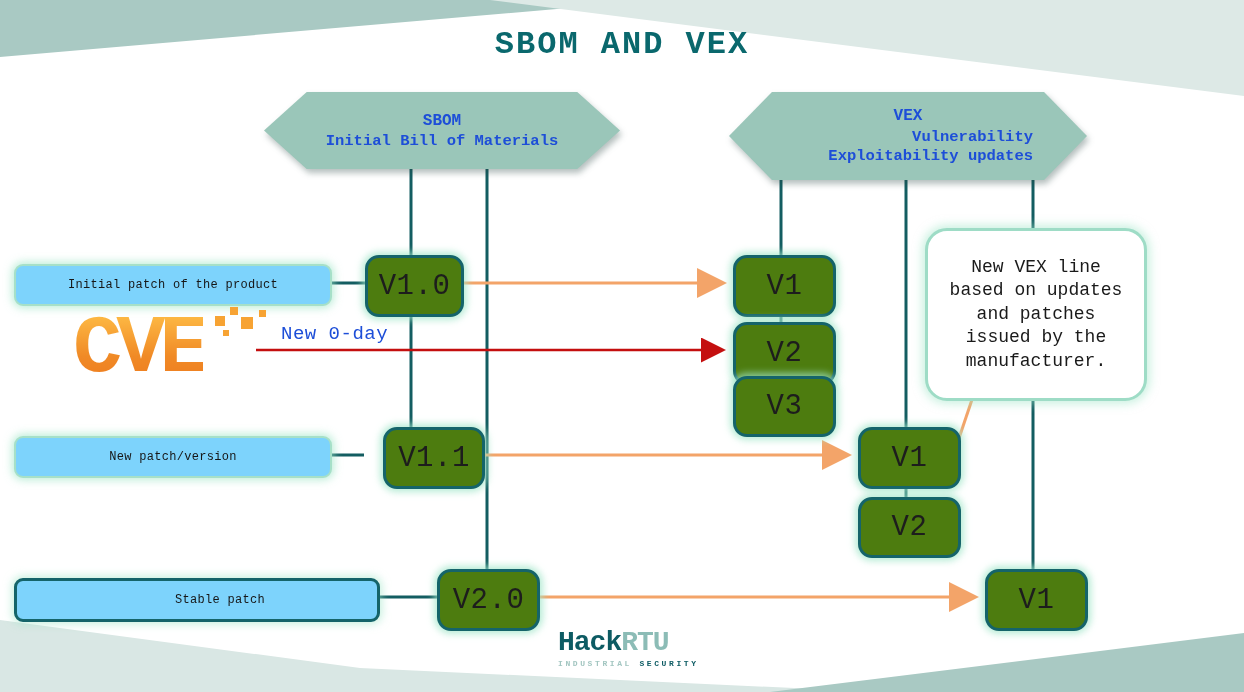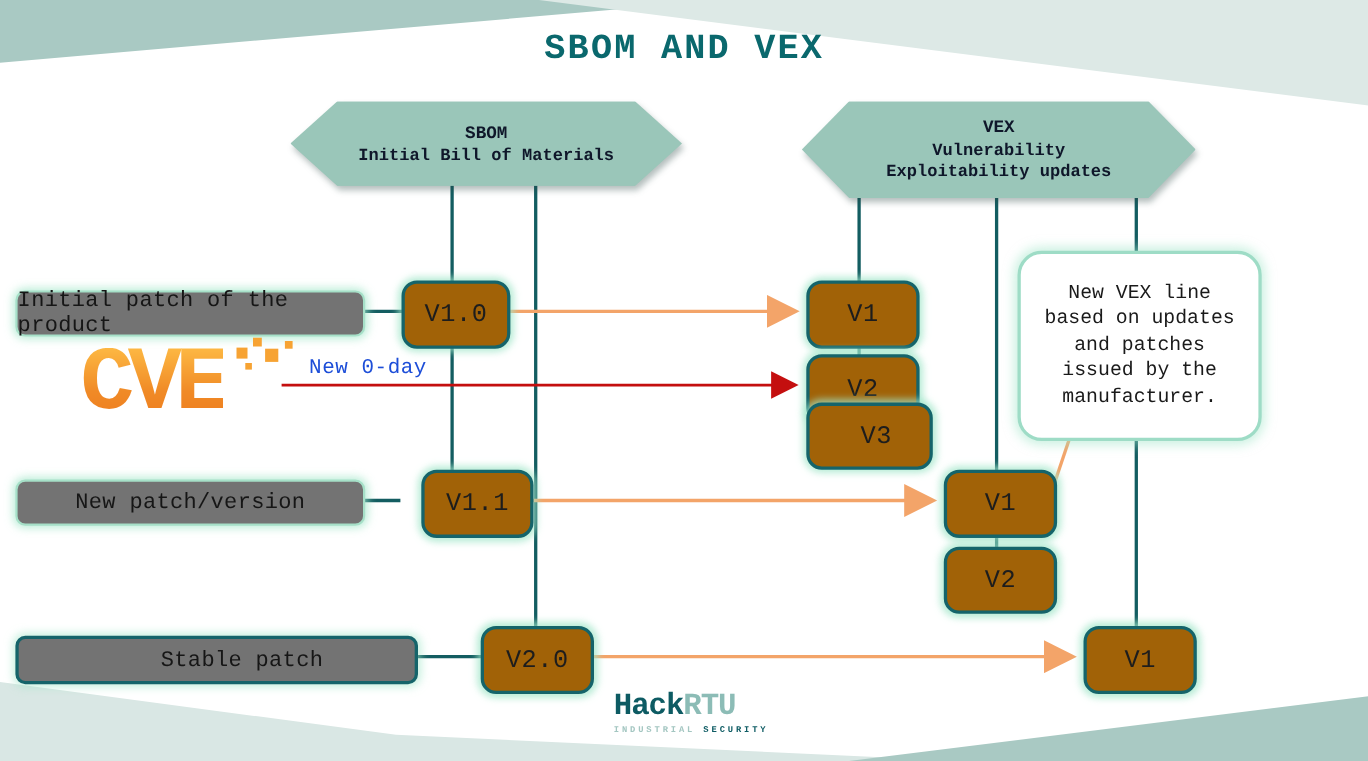--- a/index.html
+++ b/index.html
@@ -11,36 +11,36 @@
   .page-title{
     position:absolute;top:26px;left:0;width:100%;text-align:center;
     font-size:32px;font-weight:800;letter-spacing:2px;color:#0a686d;z-index:2;
   }
   
   .hex-wrap{position:absolute;z-index:2;filter:drop-shadow(2px 4px 3px rgba(40,70,65,.35));}
   .hex{
     width:100%;height:100%;background:#9ac6b9;
     clip-path:polygon(0% 50%,12% 0%,88% 0%,100% 50%,88% 100%,12% 100%);
     display:flex;flex-direction:column;align-items:center;justify-content:center;
-    color:#0f172a;text-align:center;
+    color:#1d4ed8;text-align:right;
   }
   .hex .t1{font-weight:700;font-size:16px;line-height:1.4;}
   .hex .t2{font-weight:700;font-size:15.5px;line-height:1.25;max-width:250px;}
   
   .vbox{
-    position:absolute;background:#a16207;border:3px solid #15646a;border-radius:14px;
+    position:absolute;background:#4d7c0f;border:3px solid #15646a;border-radius:14px;
     display:flex;align-items:center;justify-content:center;
-    font-size:23px;color:#1d1d1d;letter-spacing:.5px;z-index:2;
+    font-size:29px;color:#1d1d1d;letter-spacing:.5px;z-index:2;
     box-shadow:0 0 7px 3px rgba(160,230,200,.75);
   }
   
   .side-label{
-    position:absolute;left:14px;width:314px;height:38px;background:#737373;border-radius:9px;
+    position:absolute;left:14px;width:314px;height:38px;background:#7dd3fc;border-radius:9px;
     display:flex;align-items:center;justify-content:center;
-    font-size:20px;color:#161616;letter-spacing:.3px;z-index:2;
+    font-size:12px;color:#161616;letter-spacing:.3px;z-index:2;
   }
   .mint-border{border:2px solid #a6e0c8;box-shadow:0 0 8px 2px rgba(160,230,200,.7);}
   .teal-border{border:3px solid #15646a;box-shadow:0 0 8px 2px rgba(160,230,200,.6);}
   
   .note{
     position:absolute;left:925px;top:228px;width:222px;box-sizing:border-box;
     background:#fff;border:3px solid #9edcc6;border-radius:22px;
     padding:25px 12px;font-size:18px;line-height:1.3;text-align:center;color:#1a1a1a;
     z-index:4;box-shadow:0 0 10px 3px rgba(160,230,200,.55);
   }
@@ -134,21 +134,21 @@
   <div class="side-label mint-border" style="top:264px;">Initial patch of the product</div>
   <div class="side-label mint-border" style="top:436px;">New patch/version</div>
   <div class="side-label teal-border" style="top:578px;padding-left:46px;">Stable patch</div>
 
   <div class="vbox" style="left:365px;top:255px;width:93px;height:56px;">V1.0</div>
   <div class="vbox" style="left:383px;top:427px;width:96px;height:56px;">V1.1</div>
   <div class="vbox" style="left:437px;top:569px;width:97px;height:56px;">V2.0</div>
 
   <div class="vbox" style="left:733px;top:255px;width:97px;height:56px;">V1</div>
   <div class="vbox" style="left:733px;top:322px;width:97px;height:57px;">V2</div>
-  <div class="vbox" style="left:733px;top:366px;width:97px;height:55px;padding-left:12px;">V3</div>
+  <div class="vbox" style="left:733px;top:376px;width:97px;height:55px;">V3</div>
 
   <div class="vbox" style="left:858px;top:427px;width:97px;height:56px;">V1</div>
   <div class="vbox" style="left:858px;top:497px;width:97px;height:55px;">V2</div>
 
   <div class="vbox" style="left:985px;top:569px;width:97px;height:56px;">V1</div>
 
   <div class="note">New VEX line based on updates and patches issued by the manufacturer.</div>
 
   <div class="cve">
     <span class="cve-text">CVE</span>

